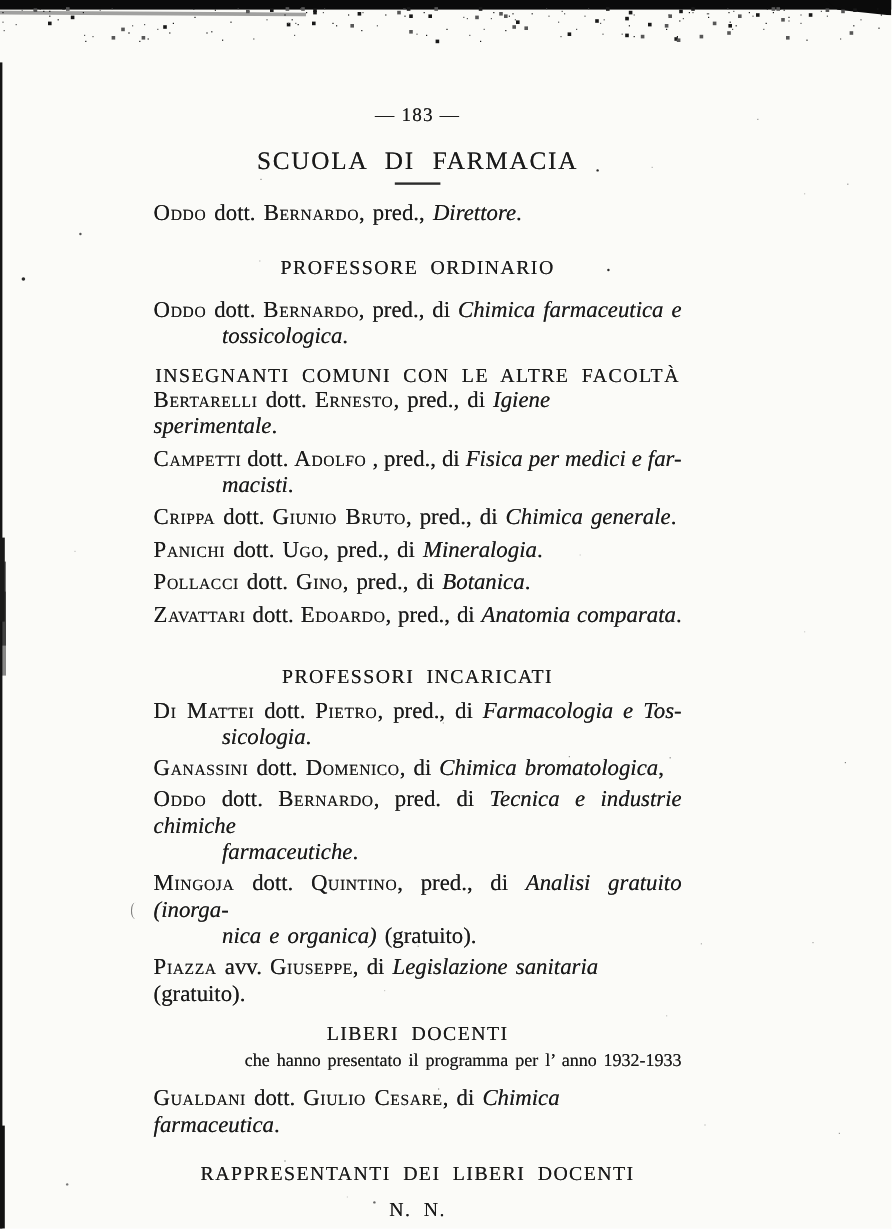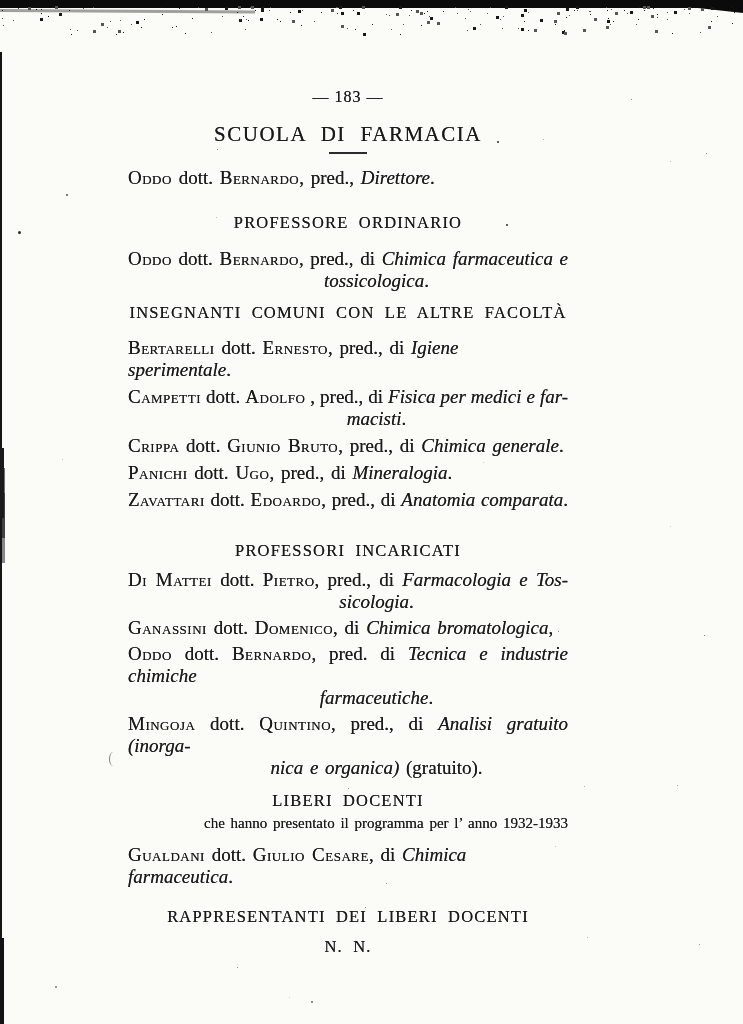--- a/index.html
+++ b/index.html
@@ -38,21 +38,21 @@
     letter-spacing:1.5px;word-spacing:8px;white-space:nowrap;}
   .rule{margin:6px auto 0;width:38px;height:2px;background:#2c2c2c;}
   .heading{text-align:center;font-size:16.5px;line-height:20px;letter-spacing:1.2px;
     word-spacing:5px;white-space:nowrap;}
   .subheading{text-align:right;font-size:15px;line-height:19px;word-spacing:2px;}
   .entries{}
   .entry{font-size:19px;line-height:22px;}
   .entries .entry + .entry{margin-top:5px;}
   .entries.gap4 .entry + .entry{margin-top:4px;}
   .ln{word-spacing:2px;min-height:22px;}
-  .ln.cont{padding-left:57px;text-align:center;}
+  .ln.cont{padding-left:57px;}
   .ln.jline{text-align:justify;text-align-last:justify;word-spacing:0;}
   .sc{font-variant:small-caps;letter-spacing:.5px;}
   .it{font-style:italic;}
 </style>
 </head>
 <body>
 
 <div class="page">
 
   <div class="topband"></div>
@@ -85,33 +85,36 @@
 
     <div class="heading" style="margin-top:24px">PROFESSORE ORDINARIO</div>
     <div class="entries" style="margin-top:15px">
         <div class="entry">
           <div class="ln jline"><span class="sc">Oddo</span><span> dott. </span><span class="sc">Bernardo</span><span>, pred., di </span><span class="it">Chimica farmaceutica e</span></div>
           <div class="ln cont"><span class="it">tossicologica</span><span>.</span></div>
         </div>
       </div>
 
     <div class="heading" style="margin-top:11px">INSEGNANTI COMUNI CON LE ALTRE FACOLTÀ</div>
-    <div class="entries" style="margin-top:14px">
+    <div class="entries" style="">
         <div class="entry">
           <div class="ln"><span class="sc">Bertarelli</span><span> dott. </span><span class="sc">Ernesto</span><span>, pred., di </span><span class="it">Igiene sperimentale</span><span>.</span></div>
         </div>
         <div class="entry">
           <div class="ln jline"><span class="sc">Campetti</span><span> dott. </span><span class="sc">Adolfo</span><span> , pred., di </span><span class="it">Fisica per medici e far-</span></div>
           <div class="ln cont"><span class="it">macisti</span><span>.</span></div>
         </div>
         <div class="entry">
           <div class="ln"><span class="sc">Crippa</span><span> dott. </span><span class="sc">Giunio Bruto</span><span>, pred., di </span><span class="it">Chimica generale</span><span>.</span></div>
         </div>
         <div class="entry">
           <div class="ln"><span class="sc">Panichi</span><span> dott. </span><span class="sc">Ugo</span><span>, pred., di </span><span class="it">Mineralogia</span><span>.</span></div>
+        </div>
+        <div class="entry">
+          <div class="ln"><span class="sc">Pollacci</span><span> dott. </span><span class="sc">Gino</span><span>, pred., di </span><span class="it">Botanica</span><span>.</span></div>
         </div>
         <div class="entry">
           <div class="ln jline"><span class="sc">Zavattari</span><span> dott. </span><span class="sc">Edoardo</span><span>, pred., di </span><span class="it">Anatomia comparata</span><span>.</span></div>
         </div>
       </div>
 
     <div class="heading" style="margin-top:30px">PROFESSORI INCARICATI</div>
     <div class="entries gap4" style="margin-top:8px">
         <div class="entry">
           <div class="ln jline"><span class="sc">Di Mattei</span><span> dott. </span><span class="sc">Pietro</span><span>, pred., di </span><span class="it">Farmacologia e Tos-</span></div>
@@ -121,20 +124,23 @@
           <div class="ln"><span class="sc">Ganassini</span><span> dott. </span><span class="sc">Domenico</span><span>, di </span><span class="it">Chimica bromatologica</span><span>,</span></div>
         </div>
         <div class="entry">
           <div class="ln jline"><span class="sc">Oddo</span><span> dott. </span><span class="sc">Bernardo</span><span>, pred. di </span><span class="it">Tecnica e industrie chimiche</span></div>
           <div class="ln cont"><span class="it">farmaceutiche</span><span>.</span></div>
         </div>
         <div class="entry">
           <div class="ln jline"><span class="sc">Mingoja</span><span> dott. </span><span class="sc">Quintino</span><span>, pred., di </span><span class="it">Analisi gratuito (inorga-</span></div>
           <div class="ln cont"><span class="it">nica e organica)</span><span> (gratuito).</span></div>
         </div>
+        <div class="entry">
+          <div class="ln"><span class="sc">Piazza</span><span> avv. </span><span class="sc">Giuseppe</span><span>, di </span><span class="it">Legislazione sanitaria</span><span> (gratuito).</span></div>
+        </div>
       </div>
 
     <div class="heading" style="margin-top:12px">LIBERI DOCENTI</div>
     <div class="subheading" style="margin-top:3px">che hanno presentato il programma per l’ anno 1932-1933</div>
     <div class="entries" style="margin-top:11px">
         <div class="entry">
           <div class="ln"><span class="sc">Gualdani</span><span> dott. </span><span class="sc">Giulio Cesare</span><span>, di </span><span class="it">Chimica farmaceutica</span><span>.</span></div>
         </div>
       </div>
 

